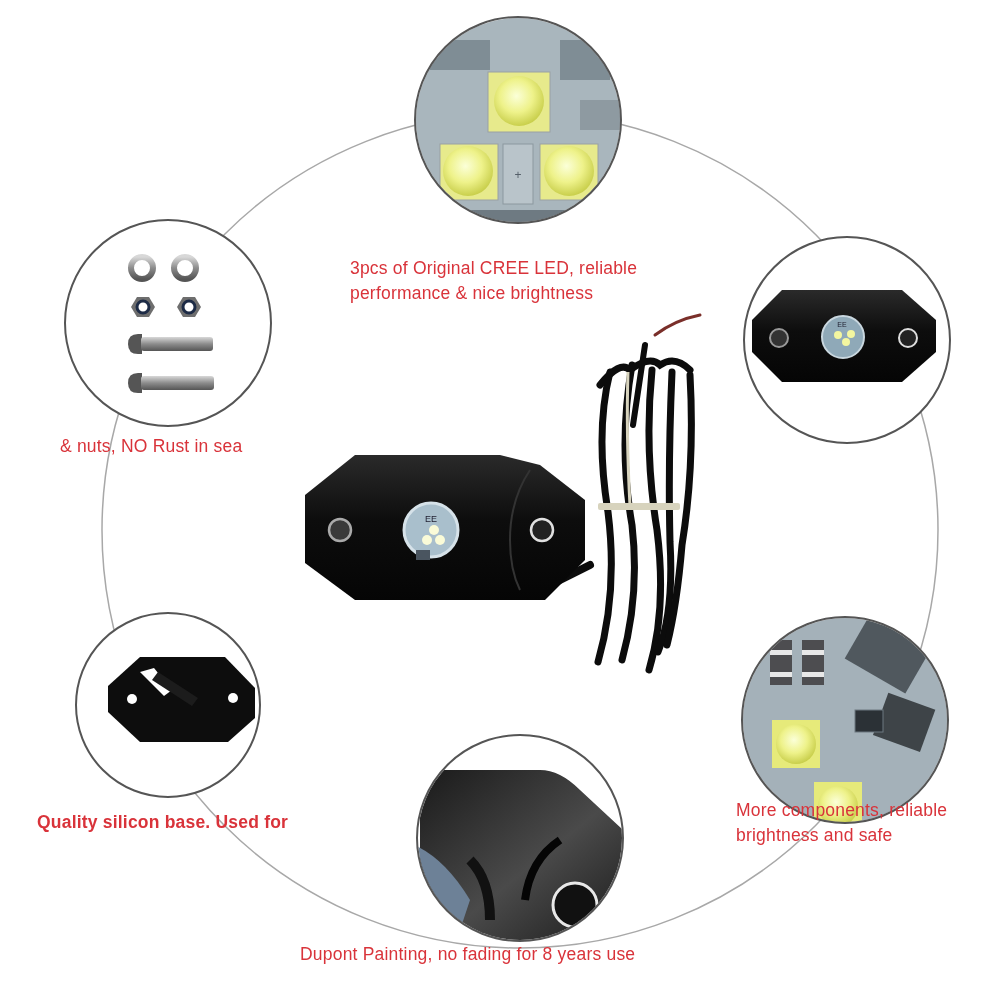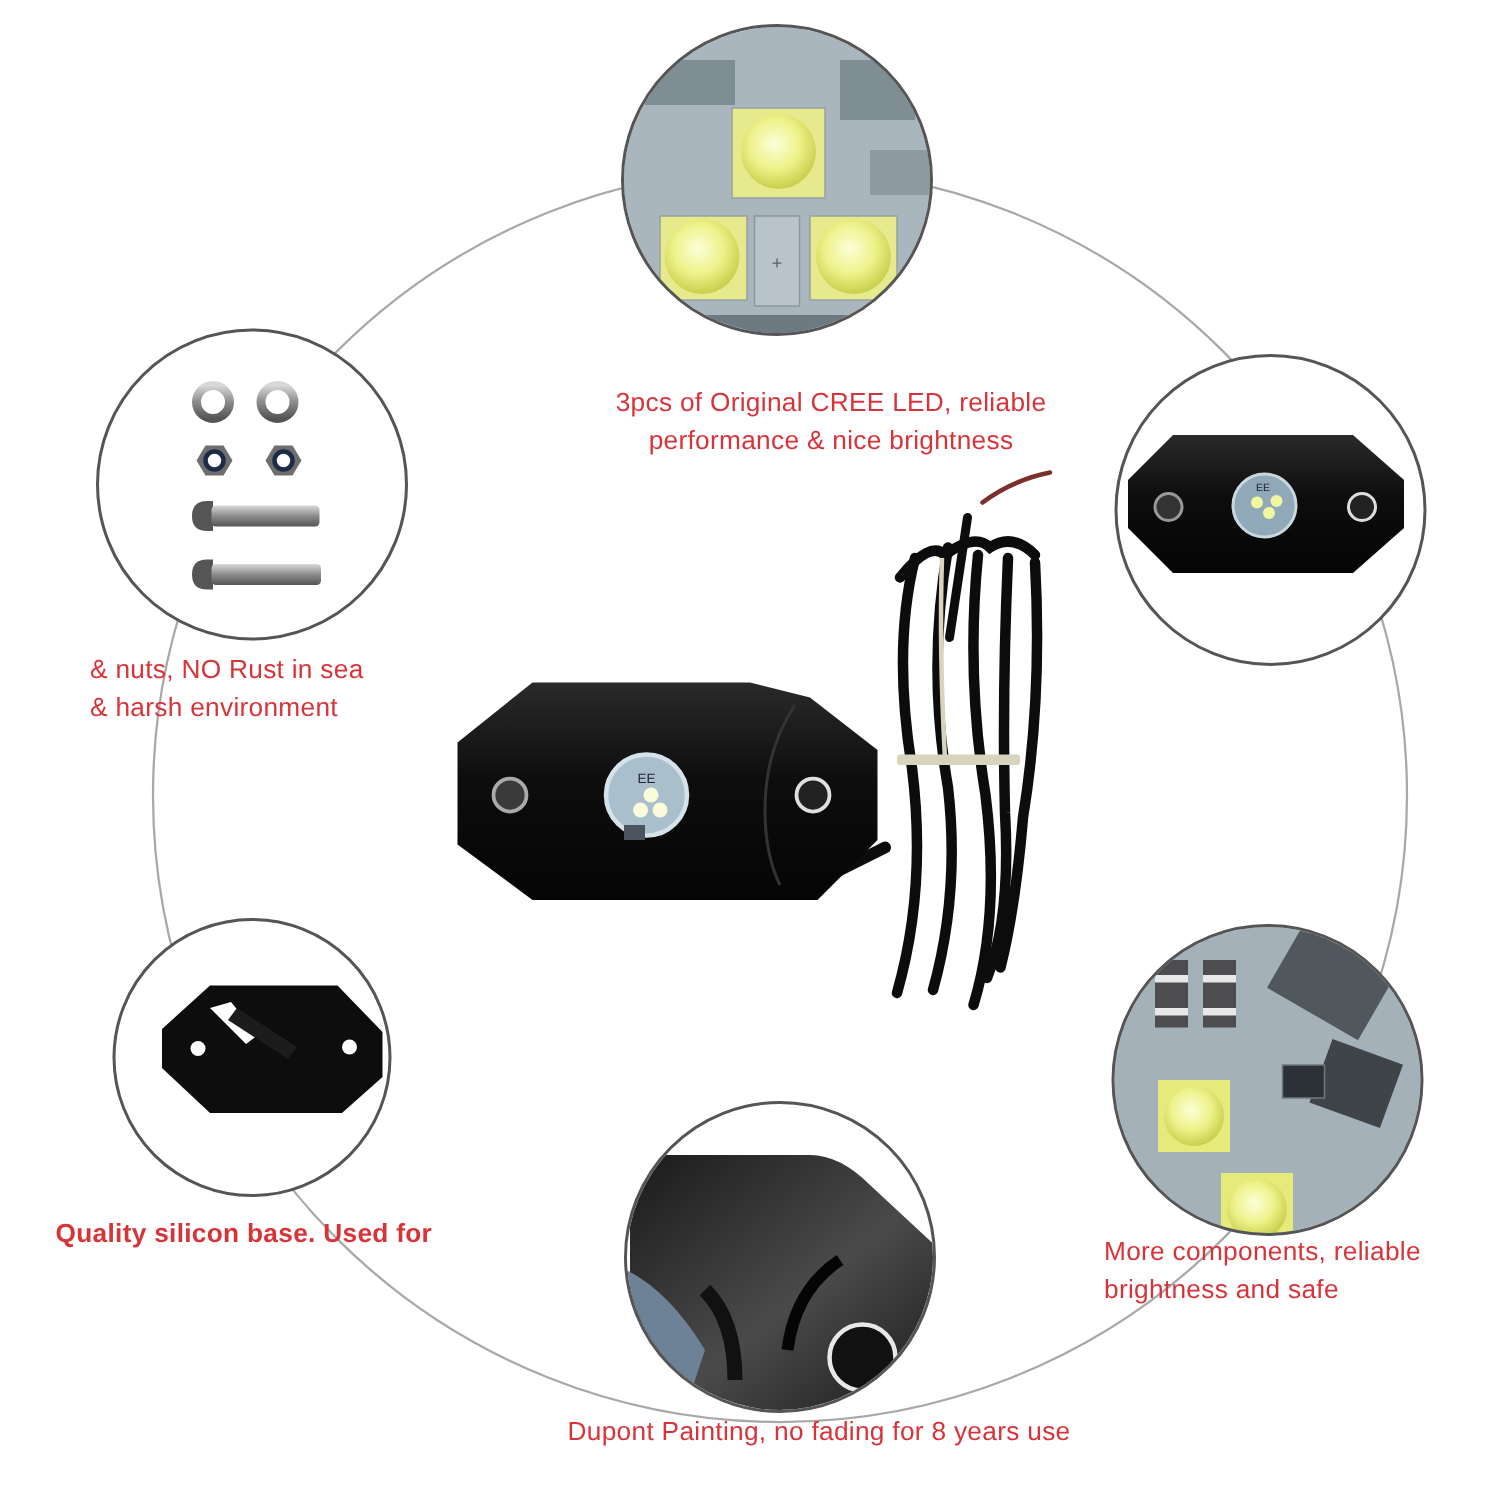--- a/index.html
+++ b/index.html
@@ -1,20 +1,20 @@
 <!DOCTYPE html>
 <html><head>
 <meta charset="utf-8">
 <style>
   html, body { margin:0; padding:0; background:#ffffff; }
   body { width:1000px; height:1000px; position:relative; overflow:hidden; font-family:"Liberation Sans", sans-serif; }
   .stage { position:absolute; left:0; top:0; width:1000px; height:1000px; }
   .caption { position:absolute; color:#d9333a; font-size:17.5px; line-height:25px; letter-spacing:0.2px; white-space:nowrap; }
   .caption span { display:block; }
-  .center { text-align:center;margin-left:36px; }
+  .center { text-align:left; }
 </style>
 </head>
 <body>
 
 <div class="stage">
   <svg width="1000" height="1000" viewBox="0 0 1000 1000">
     <defs>
       <clipPath id="cTop">
           <circle cx="518" cy="120" r="102"></circle>
         </clipPath>
@@ -183,29 +183,28 @@
   </svg>
 
   
   <div class="caption center" style="left:350px; top:256px; width:336px;">
     <span>3pcs of Original CREE LED, reliable</span>
     <span>performance &amp; nice brightness</span>
   </div>
 
   <div class="caption" style="left:60px; top:434px;">
     <span>&amp; nuts, NO Rust in sea</span>
-    <span>&amp; harsh environment</span>
   </div>
 
 
   <div class="caption" style="left:37px; top:810px;font-weight:bold;">
     <span>Quality silicon base. Used for</span>
   </div>
 
-  <div class="caption" style="left:736px; top:822px;">
+  <div class="caption" style="left:736px; top:798px;">
     <span>More components, reliable</span>
     <span>brightness and safe</span>
   </div>
 
   <div class="caption center" style="left:300px; top:942px; width:420px;">
     <span>Dupont Painting, no fading for 8 years use</span>
   </div>
 </div>
 
 </body></html>

